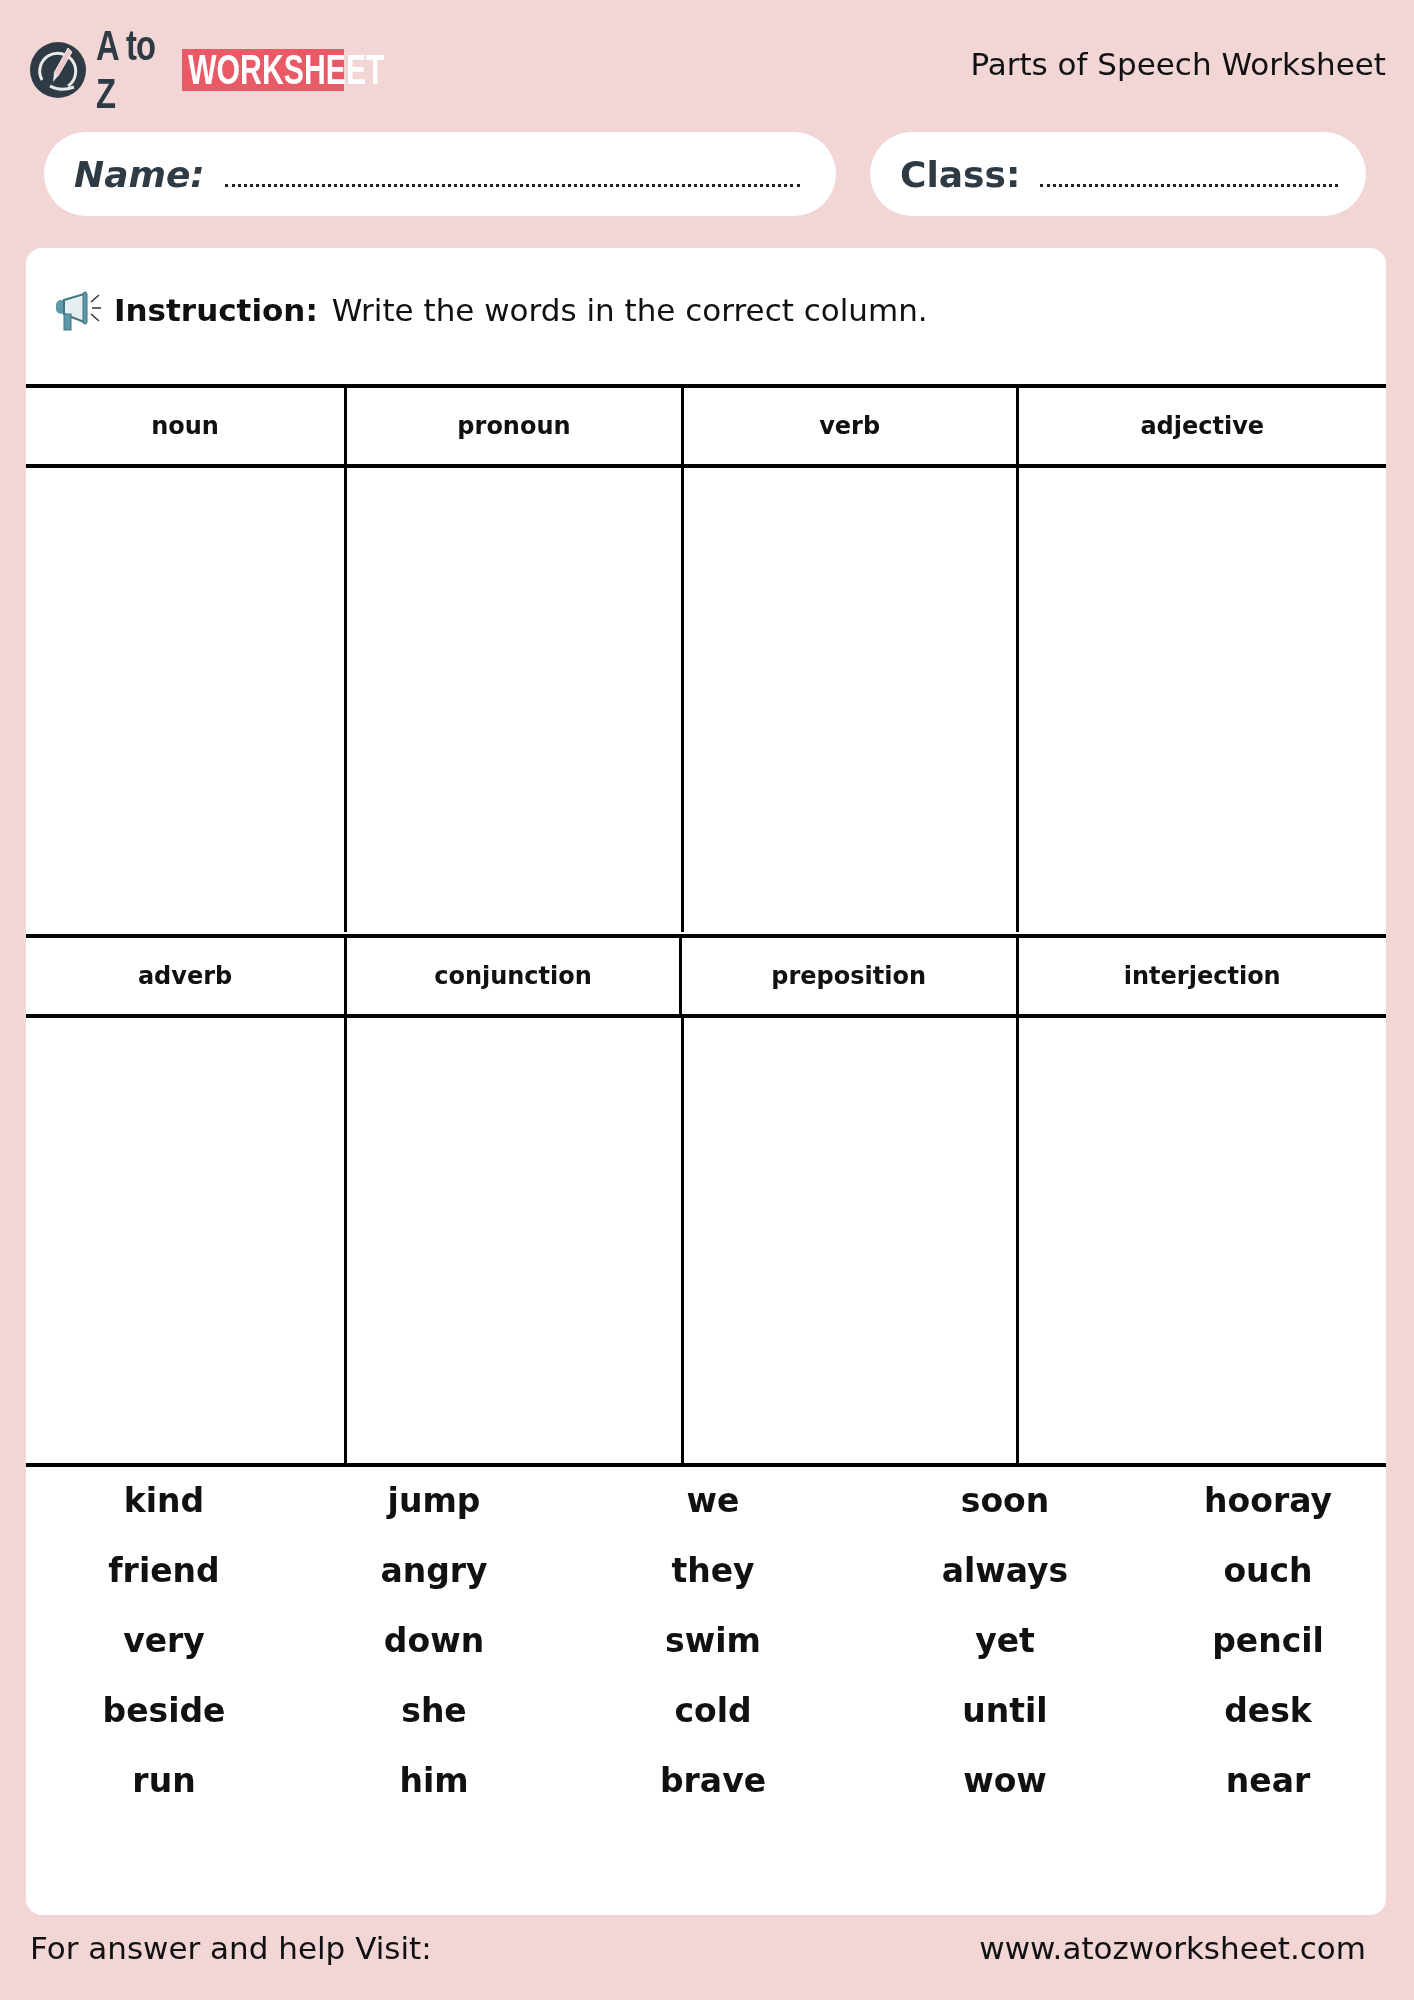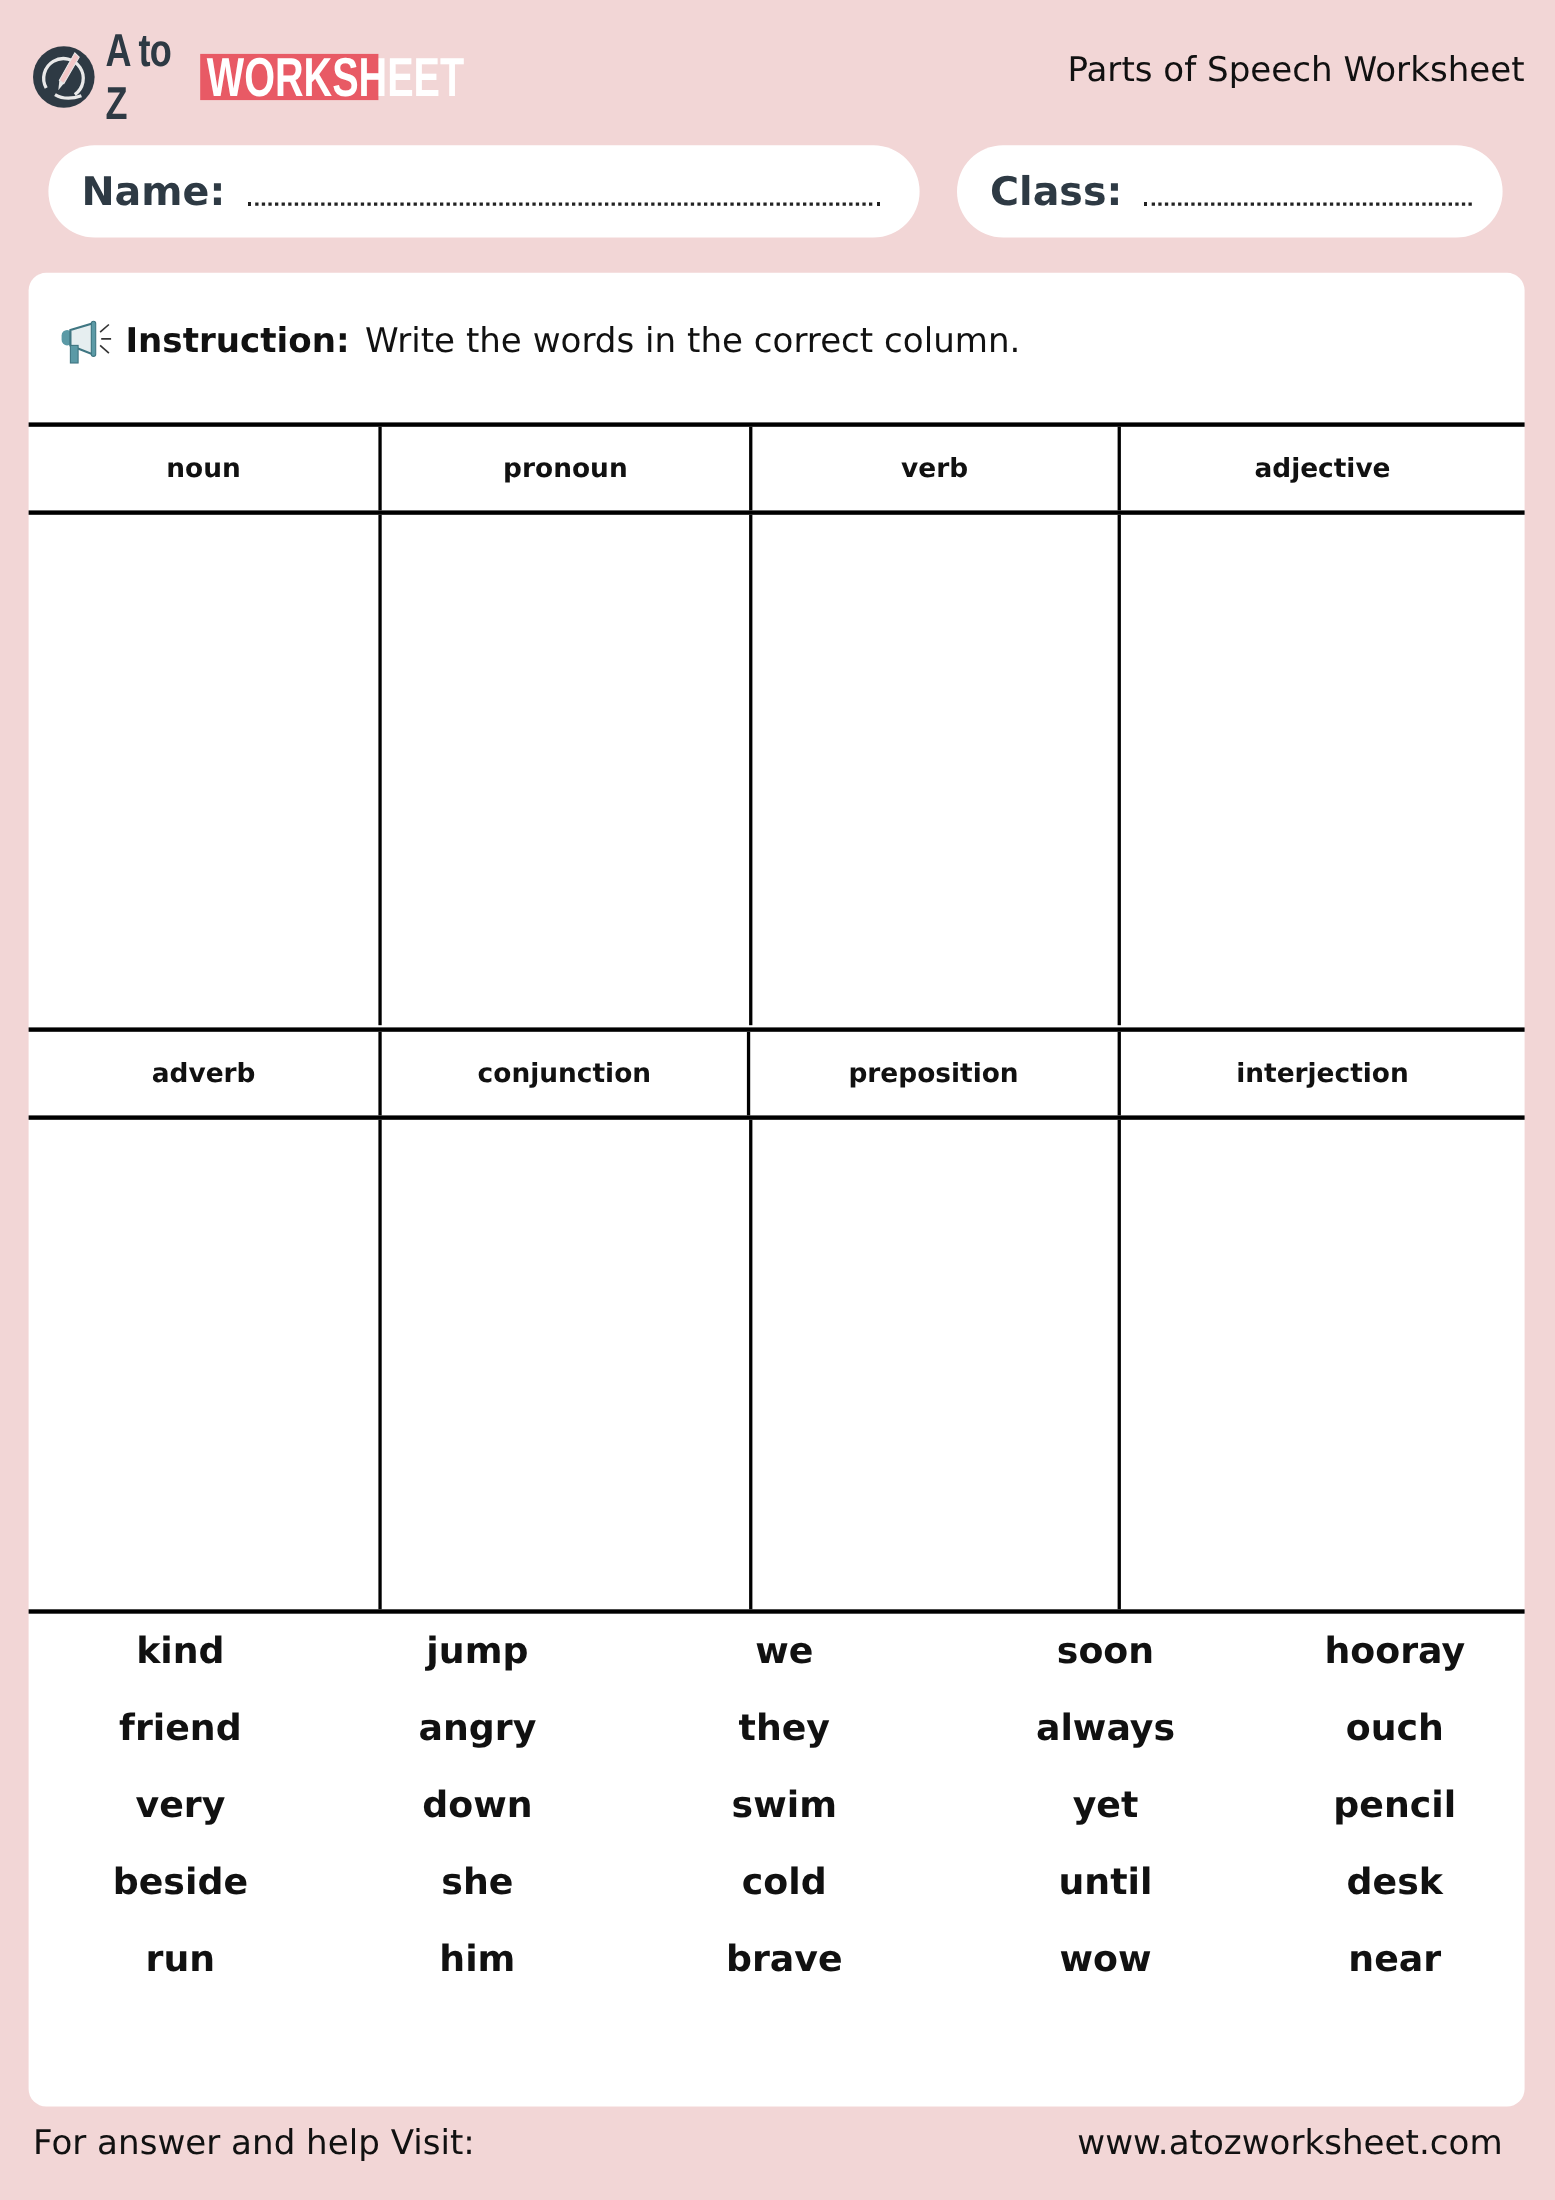--- a/index.html
+++ b/index.html
@@ -14,33 +14,33 @@
     .logo { position: absolute; left: 28px; top: 38px; height: 64px; display: flex; align-items: center; }
     .logo-circle { width: 60px; height: 60px; }
     .logo-atoz {
       font-family: "Liberation Sans", sans-serif; font-weight: bold;
       font-size: 42px; color: #2e3a44; margin-left: 8px; letter-spacing: -1px;
       transform: scaleX(0.78); transform-origin: left center; display: inline-block; width: 84px;
     }
     .logo-ws {
       background: #e85a65; color: #fff;
       font-family: "Liberation Sans", sans-serif; font-weight: bold;
-      font-size: 50px; padding: 0 6px; height: 42px; line-height: 42px;
+      font-size: 42px; padding: 0 6px; height: 42px; line-height: 42px;
       display: inline-block; margin-left: 2px;
     }
     .logo-ws span { display: inline-block; transform: scaleX(0.72); transform-origin: left center; width: 150px; }
     .doc-title {
       position: absolute; right: 28px; top: 46px;
       font-size: 31px; color: #111; font-family: "DejaVu Sans", sans-serif;
     }
     .pill {
       position: absolute; top: 132px; height: 84px; background: #fff;
       border-radius: 42px; display: flex; align-items: center;
     }
-    .pill.name { left: 44px; width: 792px; }
+    .pill.name { left: 44px; width: 792px; font-style: italic; }
     .pill.class { left: 870px; width: 496px; }
     .pill-label { font-weight: bold; font-size: 36px; color: #2e3a44; margin-left: 30px; }
     .dots { flex: 1; border-bottom: 3px dotted #222; height: 0; margin: 22px 36px 0 20px; }
     .pill.class .dots { margin-right: 28px; }
 
     .card {
       position: absolute; left: 26px; top: 248px; width: 1360px; height: 1667px;
       background: #fff; border-radius: 16px;
     }
     .instruction {

